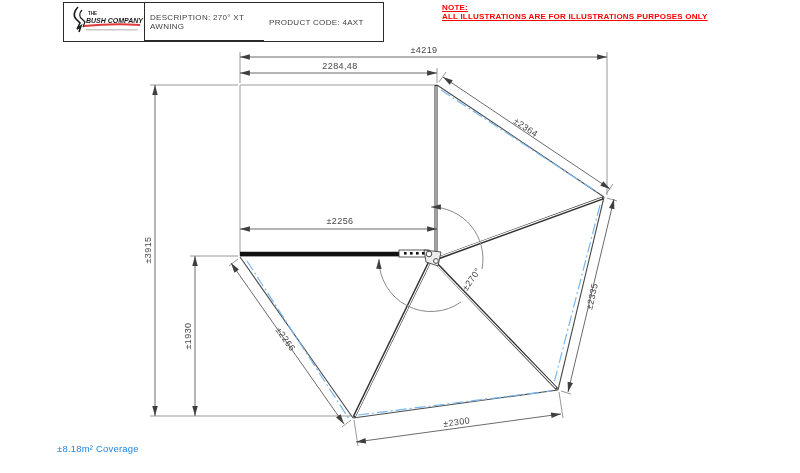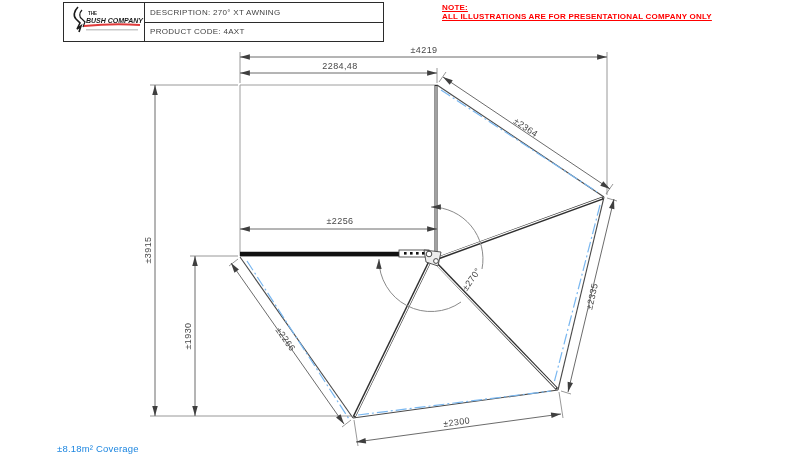--- a/index.html
+++ b/index.html
@@ -4,21 +4,21 @@
 <style>
   html,body{margin:0;padding:0;background:#ffffff;}
   #page{position:relative;width:800px;height:473px;background:#ffffff;overflow:hidden;
         font-family:"Liberation Sans",sans-serif;}
   #drawing-svg{position:absolute;left:0;top:0;}
 
   
   .title-block{position:absolute;left:63px;top:2px;width:319px;height:38px;
     border:1px solid #2b2b2b;display:flex;background:#fff;}
   .logo-cell{width:80px;border-right:1px solid #2b2b2b;position:relative;}
-  .tb-rows{flex:1;display:flex;flex-direction:column;}
+  .tb-rows{flex:1;display:flex;flex-direction:row;}
   .tb-row{flex:1;display:flex;align-items:center;padding-left:5px;
     font-size:8px;letter-spacing:.3px;color:#3f3f3f;}
   .tb-row:first-child{border-bottom:1px solid #2b2b2b;}
 
   
   .note{position:absolute;left:442px;top:3px;width:300px;text-align:left;
     color:#ff0000;font-weight:bold;font-size:8px;line-height:9px;letter-spacing:.2px;text-decoration:underline;}
 
   
   .coverage{position:absolute;left:57px;top:443px;font-size:9.5px;font-weight:normal;
@@ -153,18 +153,18 @@
         <span>DESCRIPTION: 270° XT AWNING</span>
       </div>
       <div class="tb-row">
         <span>PRODUCT CODE: 4AXT</span>
       </div>
     </div>
   </div>
 
   <div class="note">
     <div>NOTE:</div>
-    <div>ALL ILLUSTRATIONS ARE FOR PRESENTATIONAL COMPANY ONLY</div>
+    <div>ALL ILLUSTRATIONS ARE FOR ILLUSTRATIONS PURPOSES ONLY</div>
   </div>
 
   <div class="coverage">±8.18m² Coverage</div>
 
 </div>
 
 </body></html>

